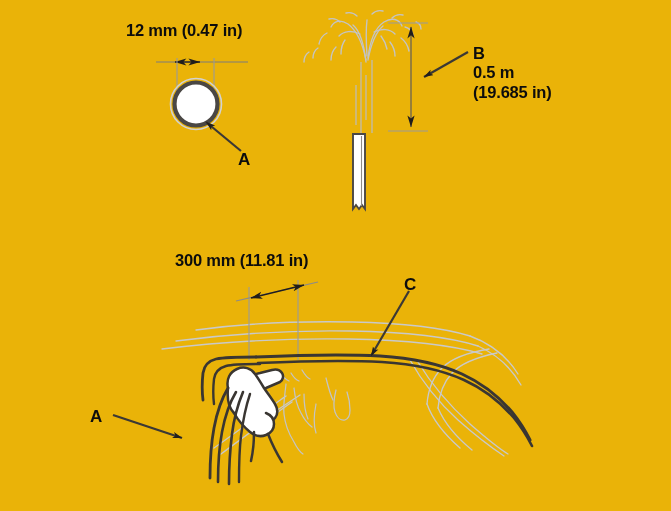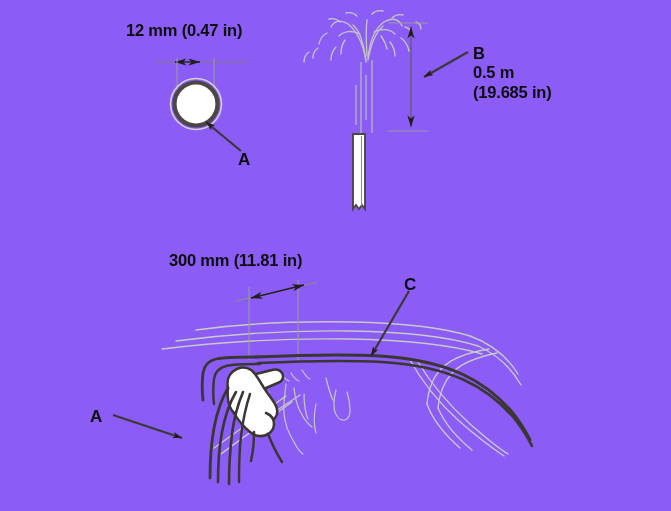--- a/index.html
+++ b/index.html
@@ -8,21 +8,21 @@
     padding: 0;
     background: #ffffff;
   }
   body {
     font-family: "Liberation Sans", sans-serif;
   }
   #figure {
     position: relative;
     width: 671px;
     height: 511px;
-    background: #8b5cf6;
+    background: #eab308;
     overflow: hidden;
   }
   #figure svg {
     position: absolute;
     top: 0;
     left: 0;
   }
   .callout-text {
     position: absolute;
     font-family: "Liberation Sans", sans-serif;
@@ -37,21 +37,21 @@
   }
   .ref-letter {
     font-size: 17px;
   }
   .ref-block {
     font-size: 16.5px;
   }
   #label-12mm  { left: 126px; top: 21px; }
   #label-A-top { left: 238px; top: 150px; }
   #label-B     { left: 473px; top: 44px; }
-  #label-300mm { left: 169px; top: 251px; }
+  #label-300mm { left: 175px; top: 251px; }
   #label-C     { left: 404px; top: 275px; }
   #label-A-bot { left: 90px;  top: 407px; }
 </style>
 </head>
 <body>
 
 <div id="figure">
 
   <svg width="671" height="511" viewBox="0 0 671 511">
     <defs>

